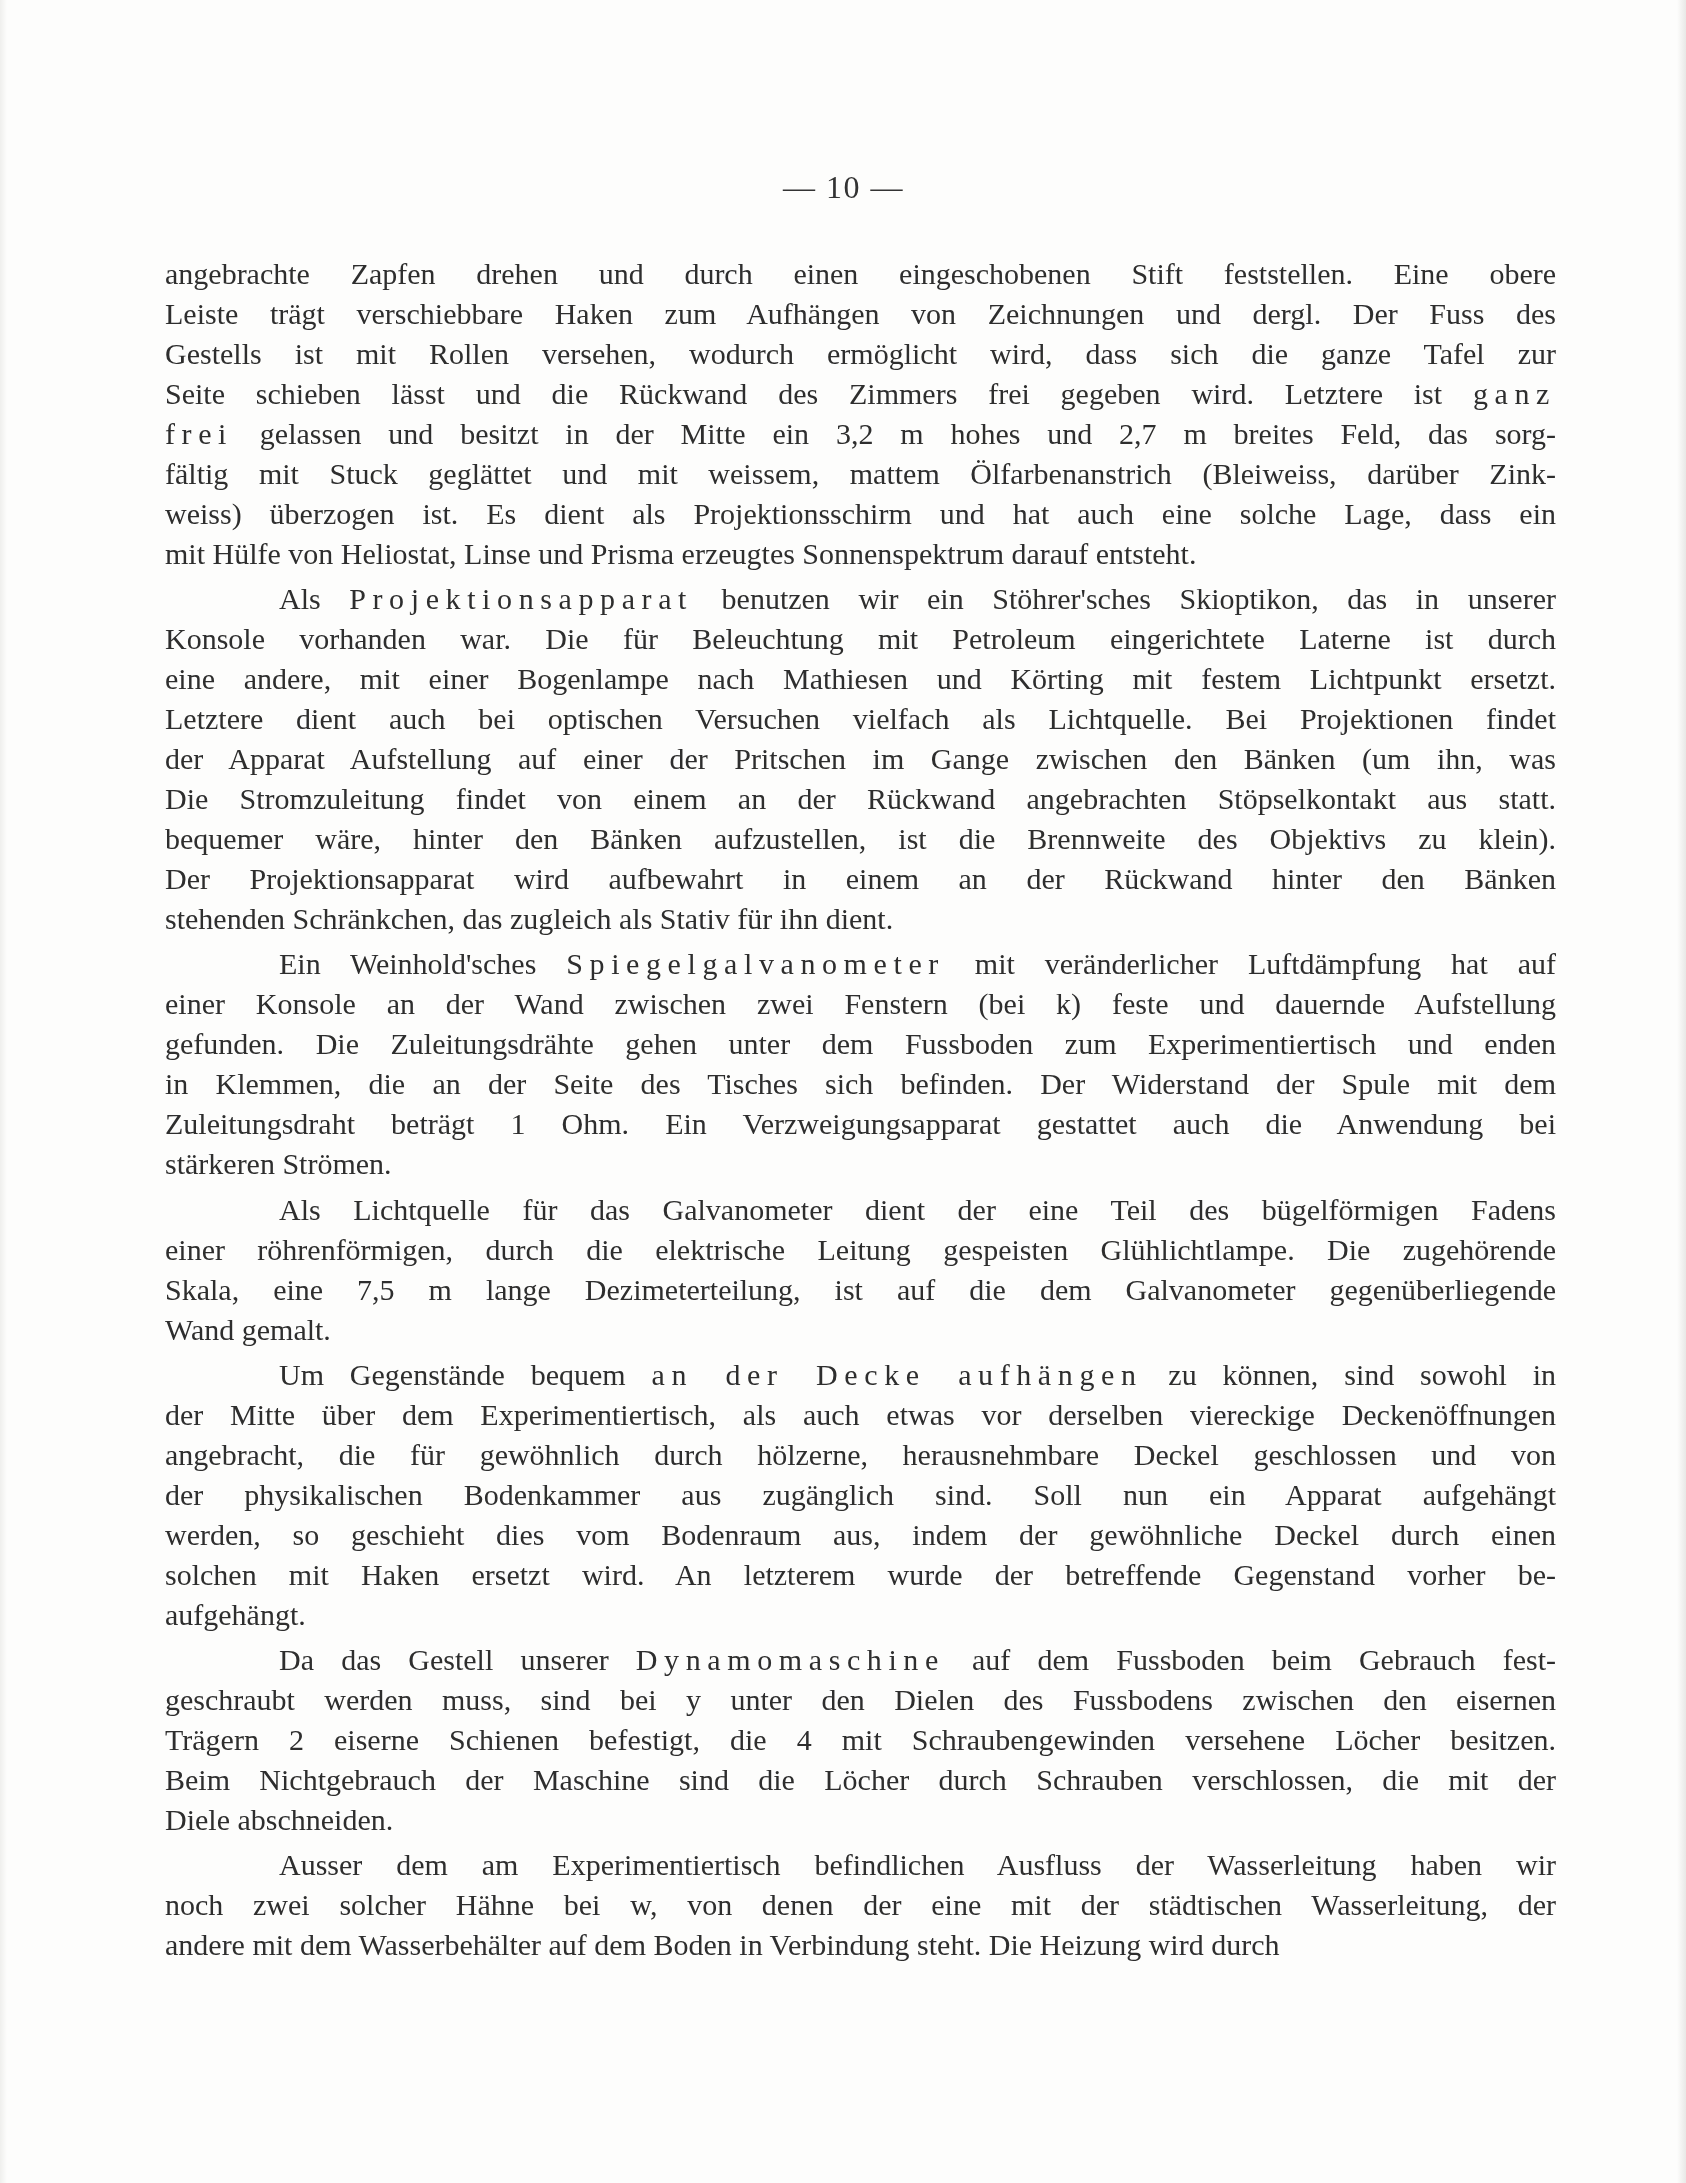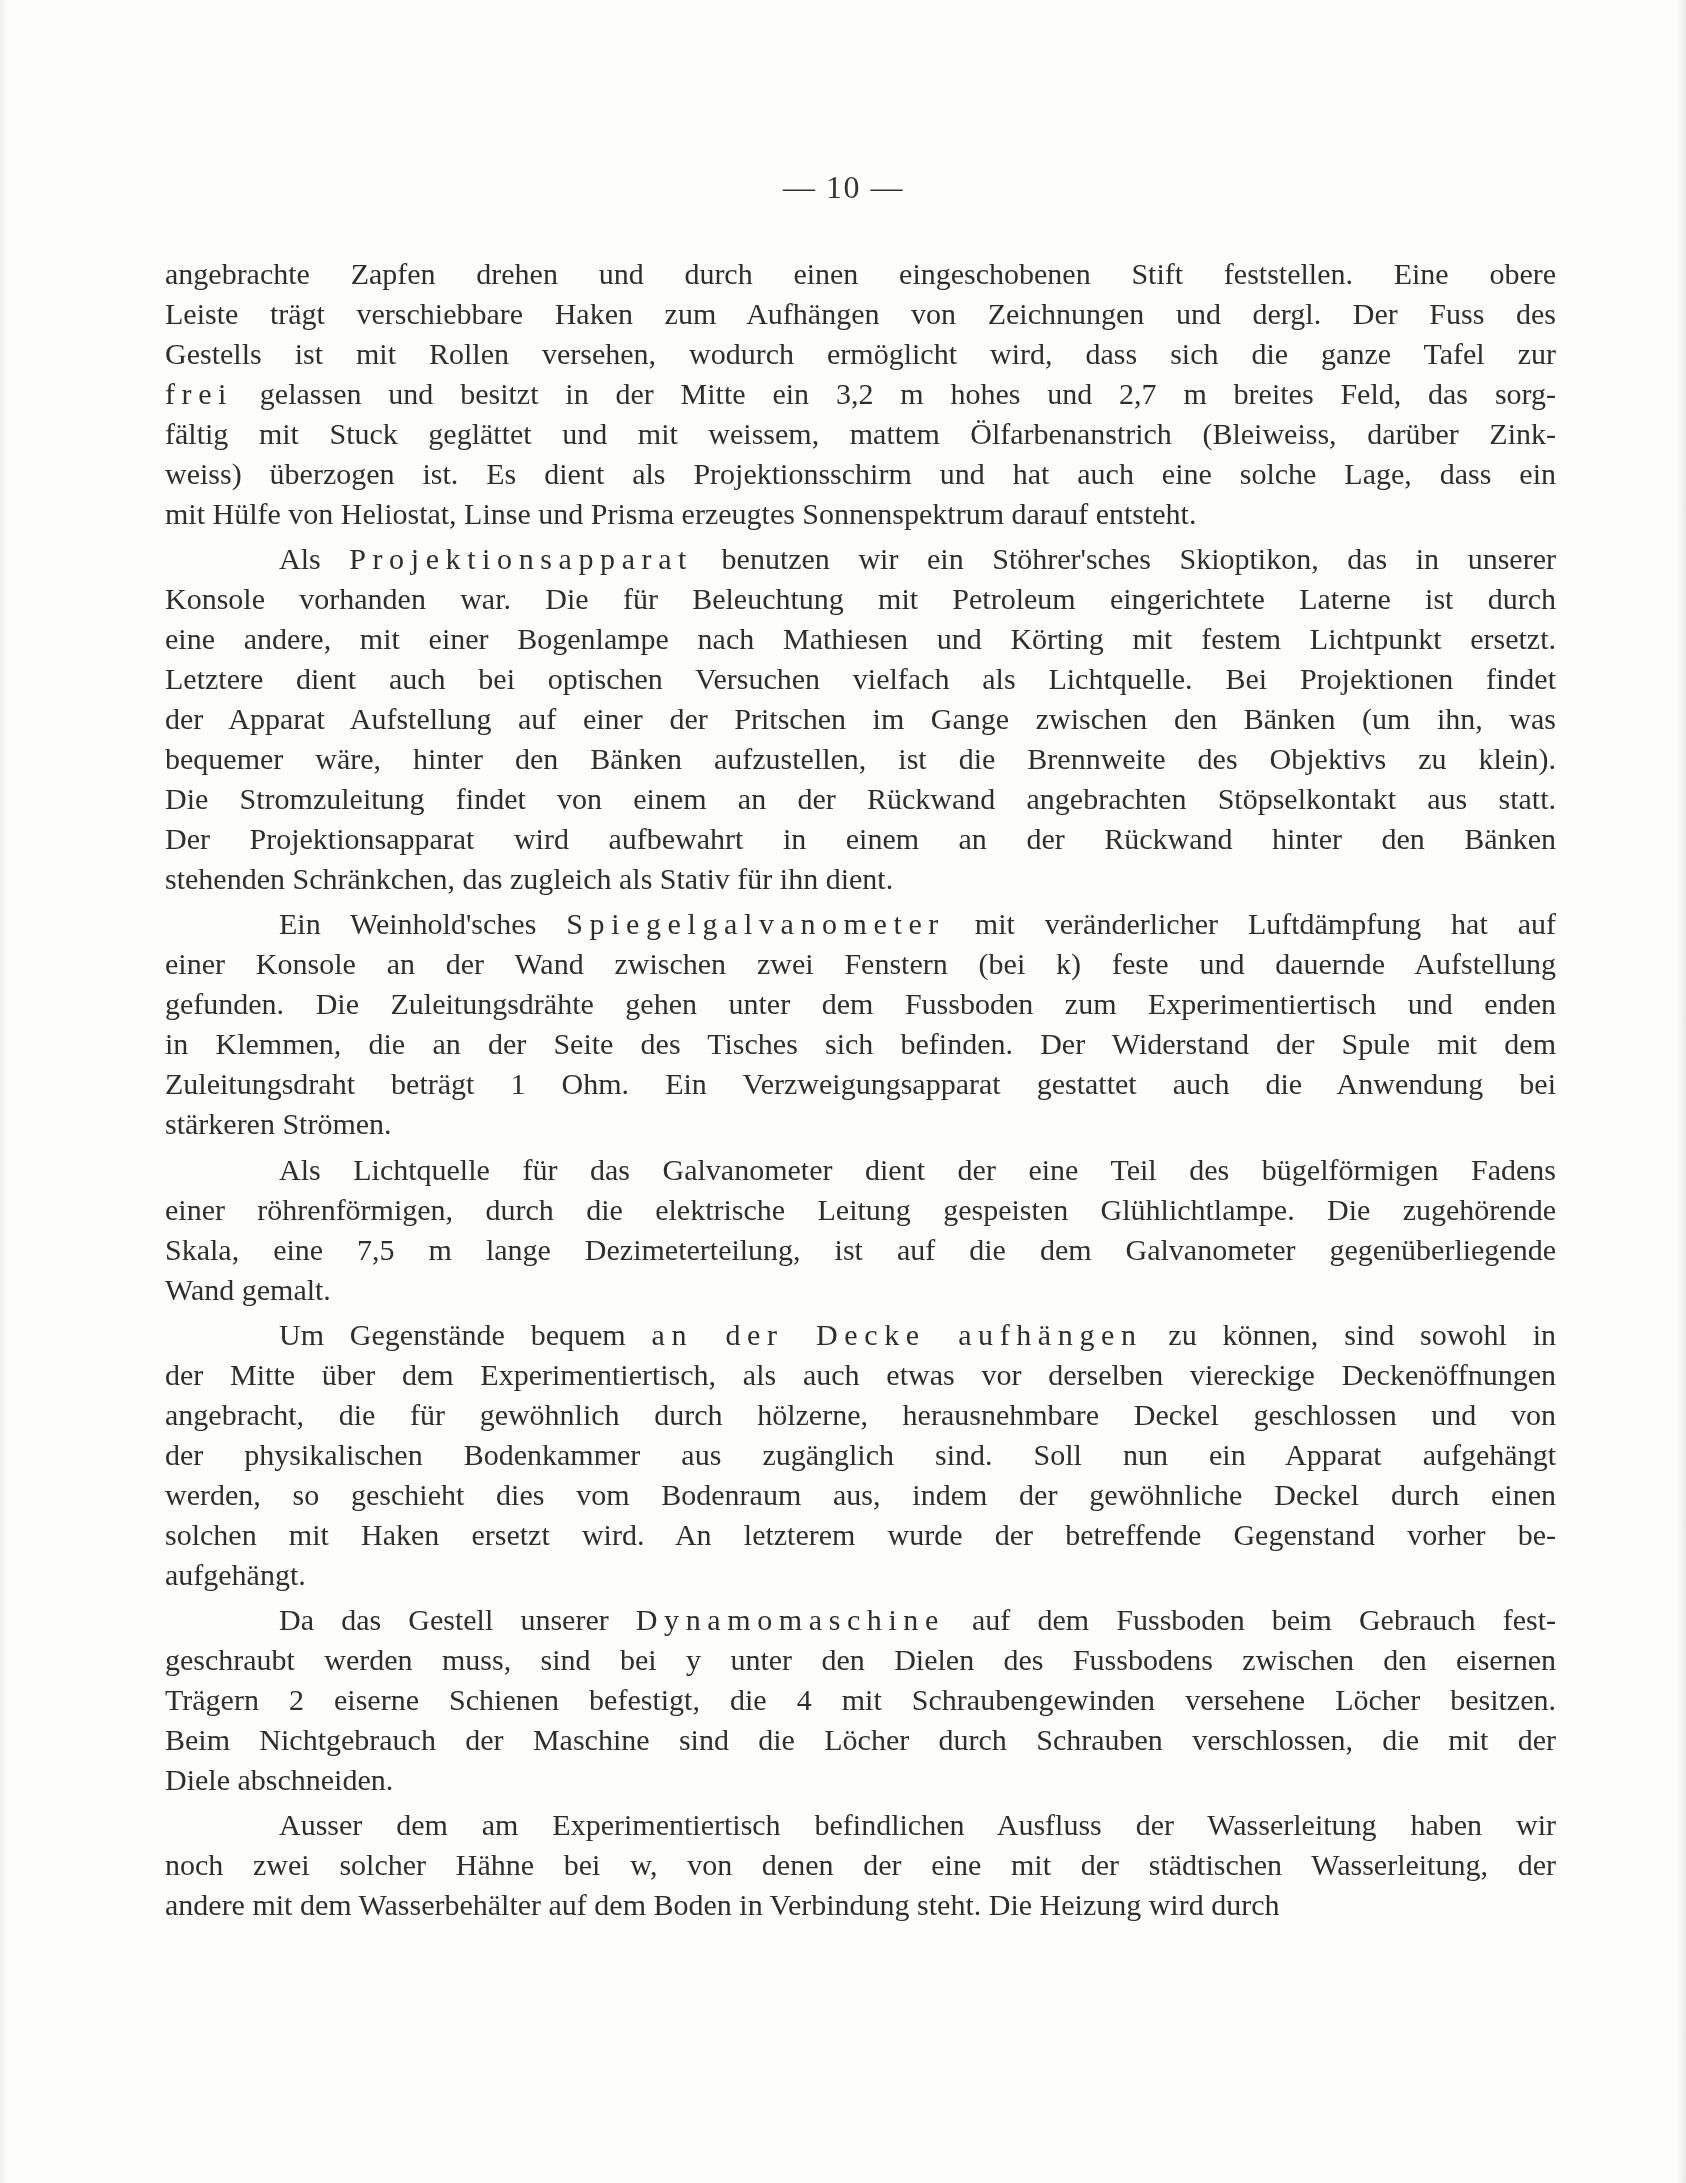--- a/index.html
+++ b/index.html
@@ -68,33 +68,34 @@
 <div class="page-edge-left"></div>
 <div class="page-edge"></div>
 
 <div class="page-number">— 10 —</div>
 
 <div class="text-block" id="text-block">
     <div class="para">
       <span class="line"><span class="seg">angebrachte Zapfen drehen und durch einen eingeschobenen Stift feststellen. Eine obere</span></span>
       <span class="line"><span class="seg">Leiste trägt verschiebbare Haken zum Aufhängen von Zeichnungen und dergl. Der Fuss des</span></span>
       <span class="line"><span class="seg">Gestells ist mit Rollen versehen, wodurch ermöglicht wird, dass sich die ganze Tafel zur</span></span>
+      <span class="line"><span class="seg">Seite schieben lässt und die Rückwand des Zimmers frei gegeben wird. Letztere ist </span><span class="seg sp">ganz</span></span>
       <span class="line"><span class="seg sp">frei</span><span class="seg"> gelassen und besitzt in der Mitte ein 3,2 m hohes und 2,7 m breites Feld, das sorg-</span></span>
       <span class="line"><span class="seg">fältig mit Stuck geglättet und mit weissem, mattem Ölfarbenanstrich (Bleiweiss, darüber Zink-</span></span>
       <span class="line"><span class="seg">weiss) überzogen ist. Es dient als Projektionsschirm und hat auch eine solche Lage, dass ein</span></span>
       <span class="line last"><span class="seg">mit Hülfe von Heliostat, Linse und Prisma erzeugtes Sonnenspektrum darauf entsteht.</span></span>
     </div>
     <div class="para">
       <span class="line" style="padding-left: 114px;"><span class="seg">Als </span><span class="seg sp">Projektionsapparat</span><span class="seg"> benutzen wir ein Stöhrer'sches Skioptikon, das in unserer</span></span>
       <span class="line"><span class="seg">Konsole vorhanden war. Die für Beleuchtung mit Petroleum eingerichtete Laterne ist durch</span></span>
       <span class="line"><span class="seg">eine andere, mit einer Bogenlampe nach Mathiesen und Körting mit festem Lichtpunkt ersetzt.</span></span>
       <span class="line"><span class="seg">Letztere dient auch bei optischen Versuchen vielfach als Lichtquelle. Bei Projektionen findet</span></span>
       <span class="line"><span class="seg">der Apparat Aufstellung auf einer der Pritschen im Gange zwischen den Bänken (um ihn, was</span></span>
+      <span class="line"><span class="seg">Die Stromzuleitung findet von einem an der Rückwand angebrachten Stöpselkontakt aus statt.</span></span>
       <span class="line"><span class="seg">bequemer wäre, hinter den Bänken aufzustellen, ist die Brennweite des Objektivs zu klein).</span></span>
-      <span class="line"><span class="seg">Die Stromzuleitung findet von einem an der Rückwand angebrachten Stöpselkontakt aus statt.</span></span>
       <span class="line"><span class="seg">Der Projektionsapparat wird aufbewahrt in einem an der Rückwand hinter den Bänken</span></span>
       <span class="line last"><span class="seg">stehenden Schränkchen, das zugleich als Stativ für ihn dient.</span></span>
     </div>
     <div class="para">
       <span class="line" style="padding-left: 114px;"><span class="seg">Ein Weinhold'sches </span><span class="seg sp">Spiegelgalvanometer</span><span class="seg"> mit veränderlicher Luftdämpfung hat auf</span></span>
       <span class="line"><span class="seg">einer Konsole an der Wand zwischen zwei Fenstern (bei k) feste und dauernde Aufstellung</span></span>
       <span class="line"><span class="seg">gefunden. Die Zuleitungsdrähte gehen unter dem Fussboden zum Experimentiertisch und enden</span></span>
       <span class="line"><span class="seg">in Klemmen, die an der Seite des Tisches sich befinden. Der Widerstand der Spule mit dem</span></span>
       <span class="line"><span class="seg">Zuleitungsdraht beträgt 1 Ohm. Ein Verzweigungsapparat gestattet auch die Anwendung bei</span></span>
       <span class="line last"><span class="seg">stärkeren Strömen.</span></span>

